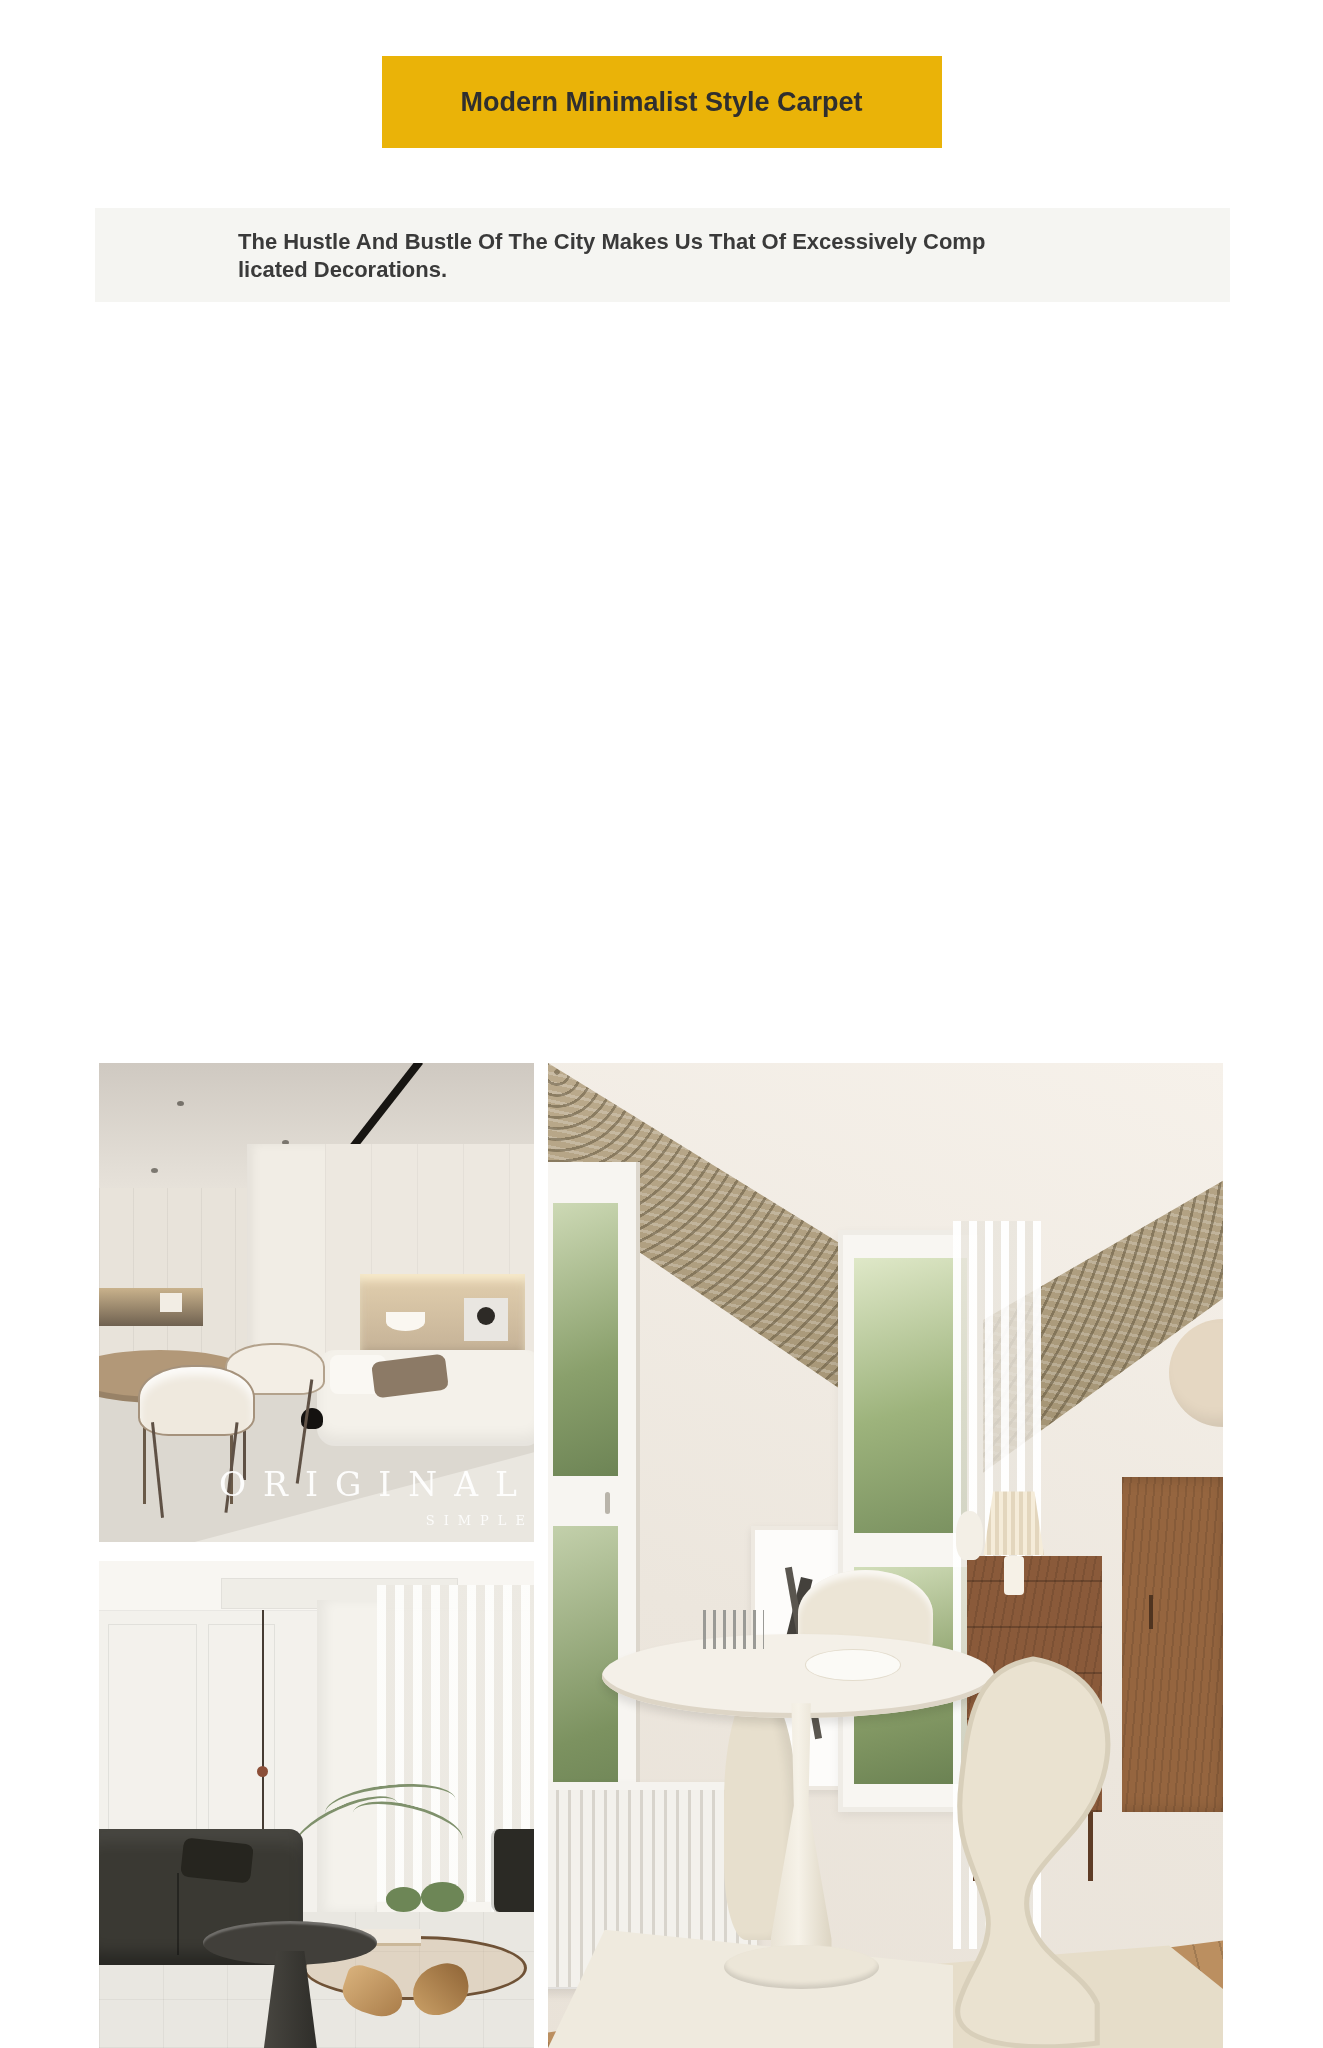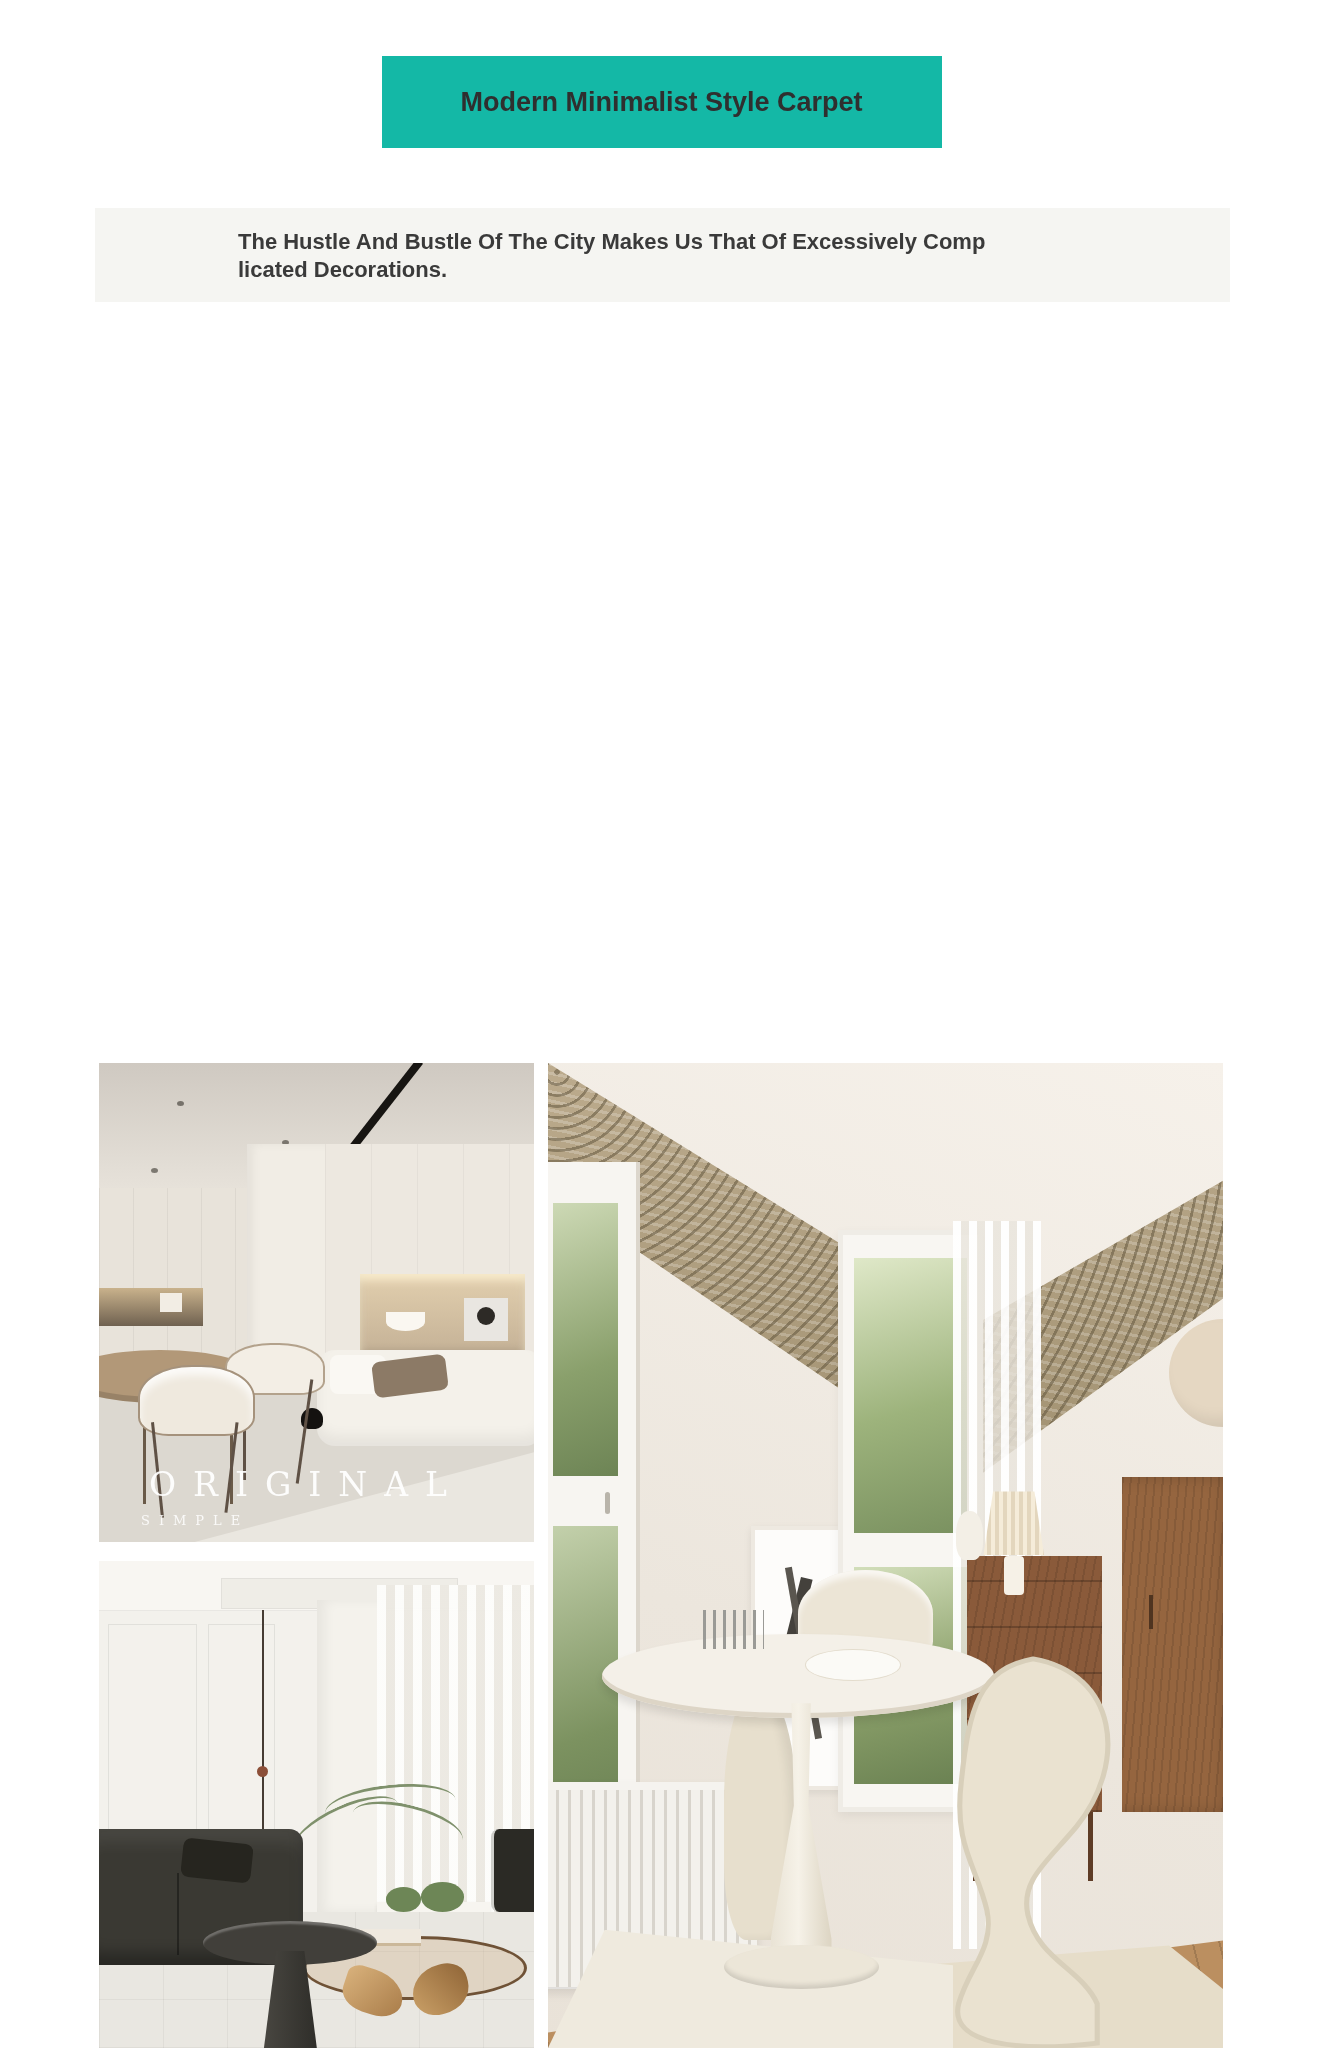--- a/index.html
+++ b/index.html
@@ -4,21 +4,21 @@
 <style>
   html,body{margin:0;padding:0;background:#ffffff;}
   .page{position:relative;width:1323px;height:2048px;background:#ffffff;overflow:hidden;
         font-family:"Liberation Sans",sans-serif;}
   .abs{position:absolute;}
 
   
   .title{margin:170px 0 0 0;text-align:center;font-size:76px;line-height:84px;
          font-family:"DejaVu Sans","Liberation Sans",sans-serif;font-weight:700;
          letter-spacing:-2px;color:#161616;-webkit-text-stroke:1.5px #161616;}
-  .subtitle-panel{width:560px;height:92px;margin:56px auto 0 auto;background:#14b8a6;
+  .subtitle-panel{width:560px;height:92px;margin:56px auto 0 auto;background:#eab308;
          display:flex;align-items:center;justify-content:center;}
   .subtitle{font-size:27px;font-weight:700;color:#2f2f2f;letter-spacing:0px;}
 
   
   .intro-panel{margin:60px 93px 0 95px;background:#f5f5f2;padding:20px 0 18px 143px;}
   .intro-text{font-size:22px;line-height:28px;font-weight:700;color:#3a3a3a;white-space:pre-line;}
 
   
   .statement-outer{margin:18px 188px 0 150px;background:#f6f6f3;padding:10px 0;}
   .statement-inner{margin:0 55px 0 38px;background:#ffffff;padding:8px 0 14px 0;}
@@ -52,22 +52,22 @@
   .f1-rug{left:22%;top:74%;width:78%;height:26%;background:#eae7e0;clip-path:polygon(0 100%,100% 28%,100% 100%);}
   .f1-sofa{left:50%;top:60%;width:52%;height:20%;background:#f4f1ea;border-radius:18px;box-shadow:inset 0 -10px 14px rgba(0,0,0,.06);}
   .f1-pillow-w{left:53%;top:61%;width:13%;height:8%;background:#faf8f3;border-radius:8px;}
   .f1-pillow-b{left:63%;top:61.5%;width:17%;height:7.5%;background:#8c7a66;border-radius:8px;transform:rotate(-7deg);}
   .f1-cat{left:46.5%;top:72%;width:5%;height:4.5%;background:#141210;border-radius:60% 60% 40% 40%;}
   .f1-table{left:-8%;top:60%;width:44%;height:11%;background:#b29878;border-radius:50%;box-shadow:inset 0 -6px 0 rgba(0,0,0,.14);}
   .f1-tleg{width:3px;background:#6a5a48;}
   .f1-chair1{left:9%;top:63%;width:26%;height:14%;background:#efe9de;border:2px solid #a5927c;border-radius:46% 46% 26% 26%;box-shadow:inset 0 8px 8px rgba(255,255,255,.8);}
   .f1-chair2{left:29%;top:58.5%;width:22%;height:10%;background:#f3eee5;border:2px solid #b3a28c;border-radius:46% 46% 26% 26%;}
   .f1-cleg{width:3px;background:#5f5145;}
-  .f1-wm{left:0;top:84%;width:100%;text-align:left;color:rgba(255,255,255,.93);
-      font-family:"DejaVu Serif","Liberation Serif",serif;padding-left:33px;}
+  .f1-wm{left:0;top:84%;width:100%;text-align:right;color:rgba(255,255,255,.93);
+      font-family:"DejaVu Serif","Liberation Serif",serif;}
   .f1-wm-main{font-size:33px;letter-spacing:17px;text-indent:17px;}
   .f1-wm-sub{margin-top:9px;font-size:13px;letter-spacing:9px;text-indent:9px;color:rgba(255,255,255,.85);}
 
   
   .f2-base{left:0;top:0;width:100%;height:100%;background:#f3f1ec;}
   .f2-ceiling{left:0;top:0;width:100%;height:10%;background:#f8f6f2;border-bottom:1px solid rgba(0,0,0,.06);}
   .f2-cove{left:28%;top:3.5%;width:54%;height:6%;background:#efede7;border:1px solid rgba(0,0,0,.05);}
   .f2-panel1{left:2%;top:13%;width:20%;height:50%;border:1px solid rgba(0,0,0,.07);}
   .f2-panel2{left:25%;top:13%;width:15%;height:48%;border:1px solid rgba(0,0,0,.07);}
   .f2-column{left:50%;top:8%;width:16%;height:64%;background:#f4f2ec;box-shadow:8px 0 12px rgba(0,0,0,.05) inset;}

